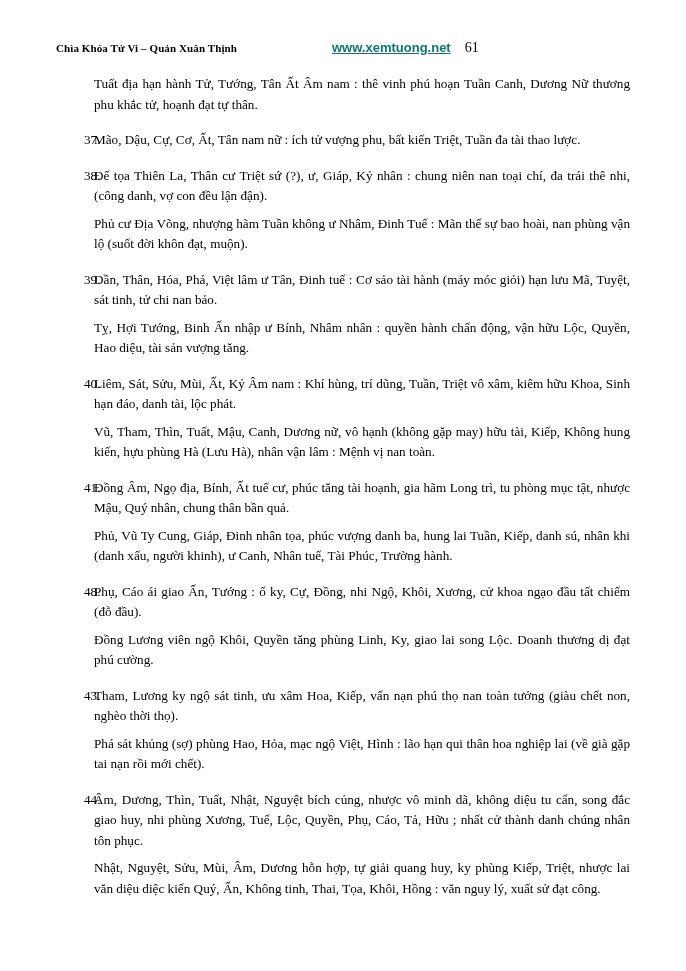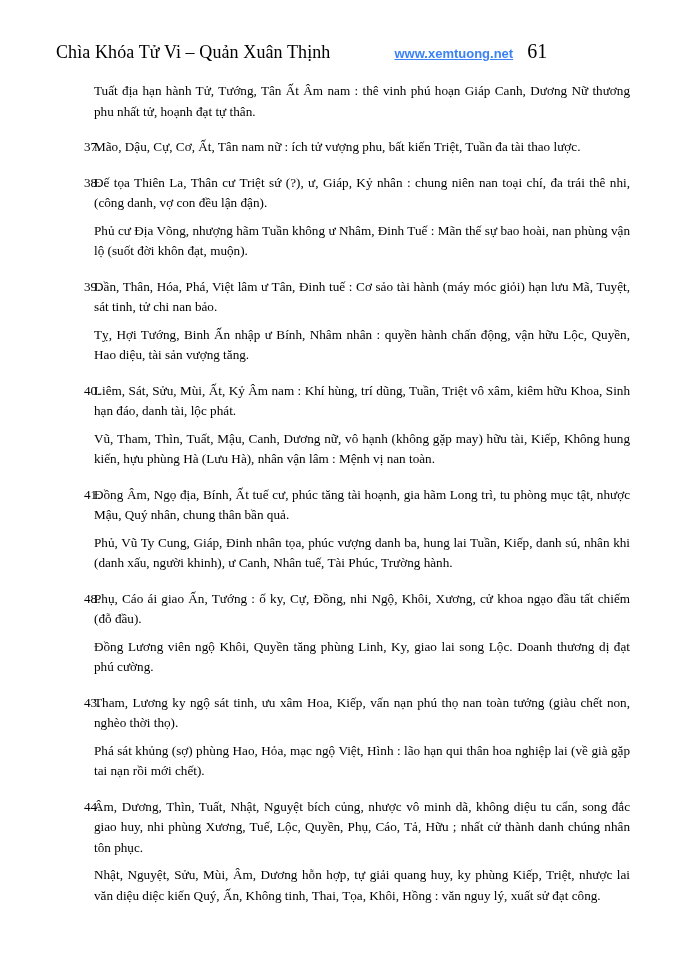--- a/index.html
+++ b/index.html
@@ -22,38 +22,38 @@
     padding: 40px 56px 30px 56px;
   }
   .header {
     display: flex;
     align-items: baseline;
     justify-content: flex-start;
     margin-bottom: 18px;
   }
   .header-title {
     font-family: "Liberation Serif", serif;
-    font-weight: normal;
-    font-size: 18px;
+    font-weight: bold;
+    font-size: 11px;
     letter-spacing: .1px;
     white-space: nowrap;
   }
   .header-link {
-    margin-left: 64px;
+    margin-left: 95px;
     font-family: "Liberation Sans", sans-serif;
     font-weight: bold;
     font-size: 13px;
-    color: #3b82f6;
+    color: #0f766e;
     text-decoration: underline;
     white-space: nowrap;
   }
   .header-page {
     margin-left: 14px;
     font-family: "Liberation Serif", serif;
-    font-size: 20px;
+    font-size: 14px;
     color: #000;
   }
   .body {
     margin-top: 4px;
   }
   .entry {
     display: flex;
     align-items: flex-start;
     margin-bottom: 0;
   }
@@ -92,21 +92,21 @@
     <div class="header-title">Chìa Khóa Tử Vi – Quản Xuân Thịnh</div>
     <a class="header-link" href="#">www.xemtuong.net</a>
     <div class="header-page">61</div>
   </div>
 
   <div class="body">
 
     <div class="entry">
       <div class="entry-num"></div>
       <div class="entry-body">
-        <p class="para">Tuất địa hạn hành Tử, Tướng, Tân Ất Âm nam : thê vinh phú hoạn Giáp Canh, Dương Nữ thương phu nhất tử, hoạnh đạt tự thân.</p>
+        <p class="para">Tuất địa hạn hành Tử, Tướng, Tân Ất Âm nam : thê vinh phú hoạn Tuần Canh, Dương Nữ thương phu khắc tử, hoạnh đạt tự thân.</p>
       </div>
     </div>
 
     <div class="entry">
       <div class="entry-num">37.</div>
       <div class="entry-body">
         <p class="para">Mão, Dậu, Cự, Cơ, Ất, Tân nam nữ : ích tử vượng phu, bất kiến Triệt, Tuần đa tài thao lược.</p>
       </div>
     </div>
 

